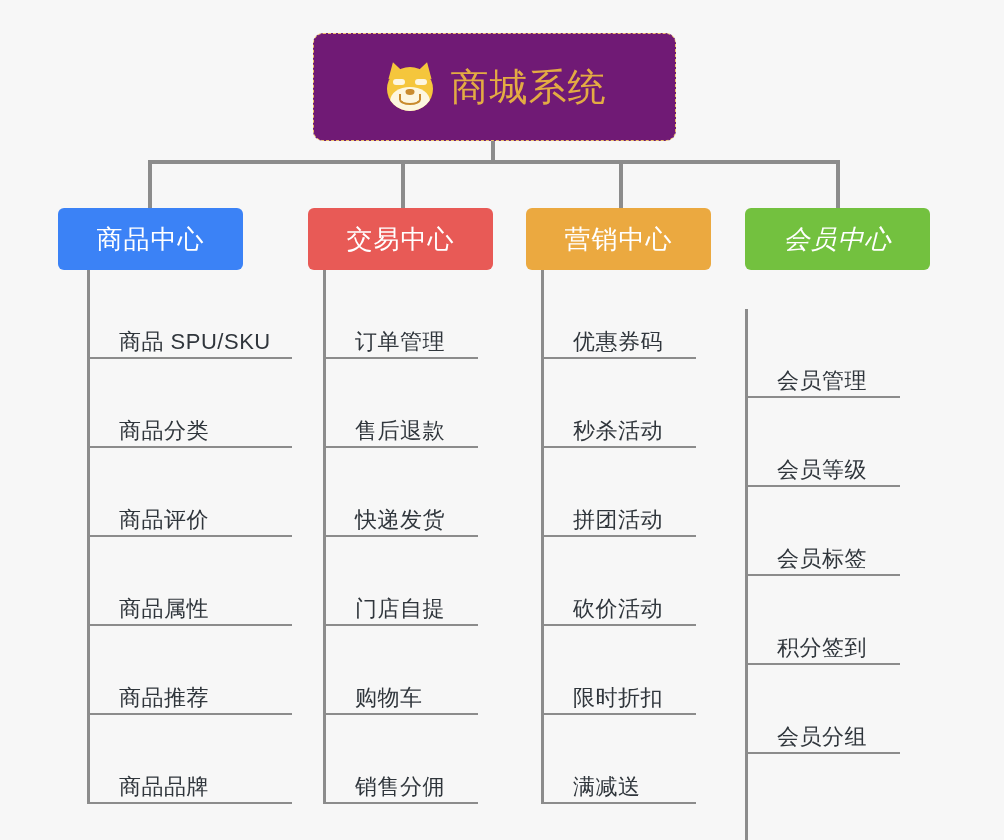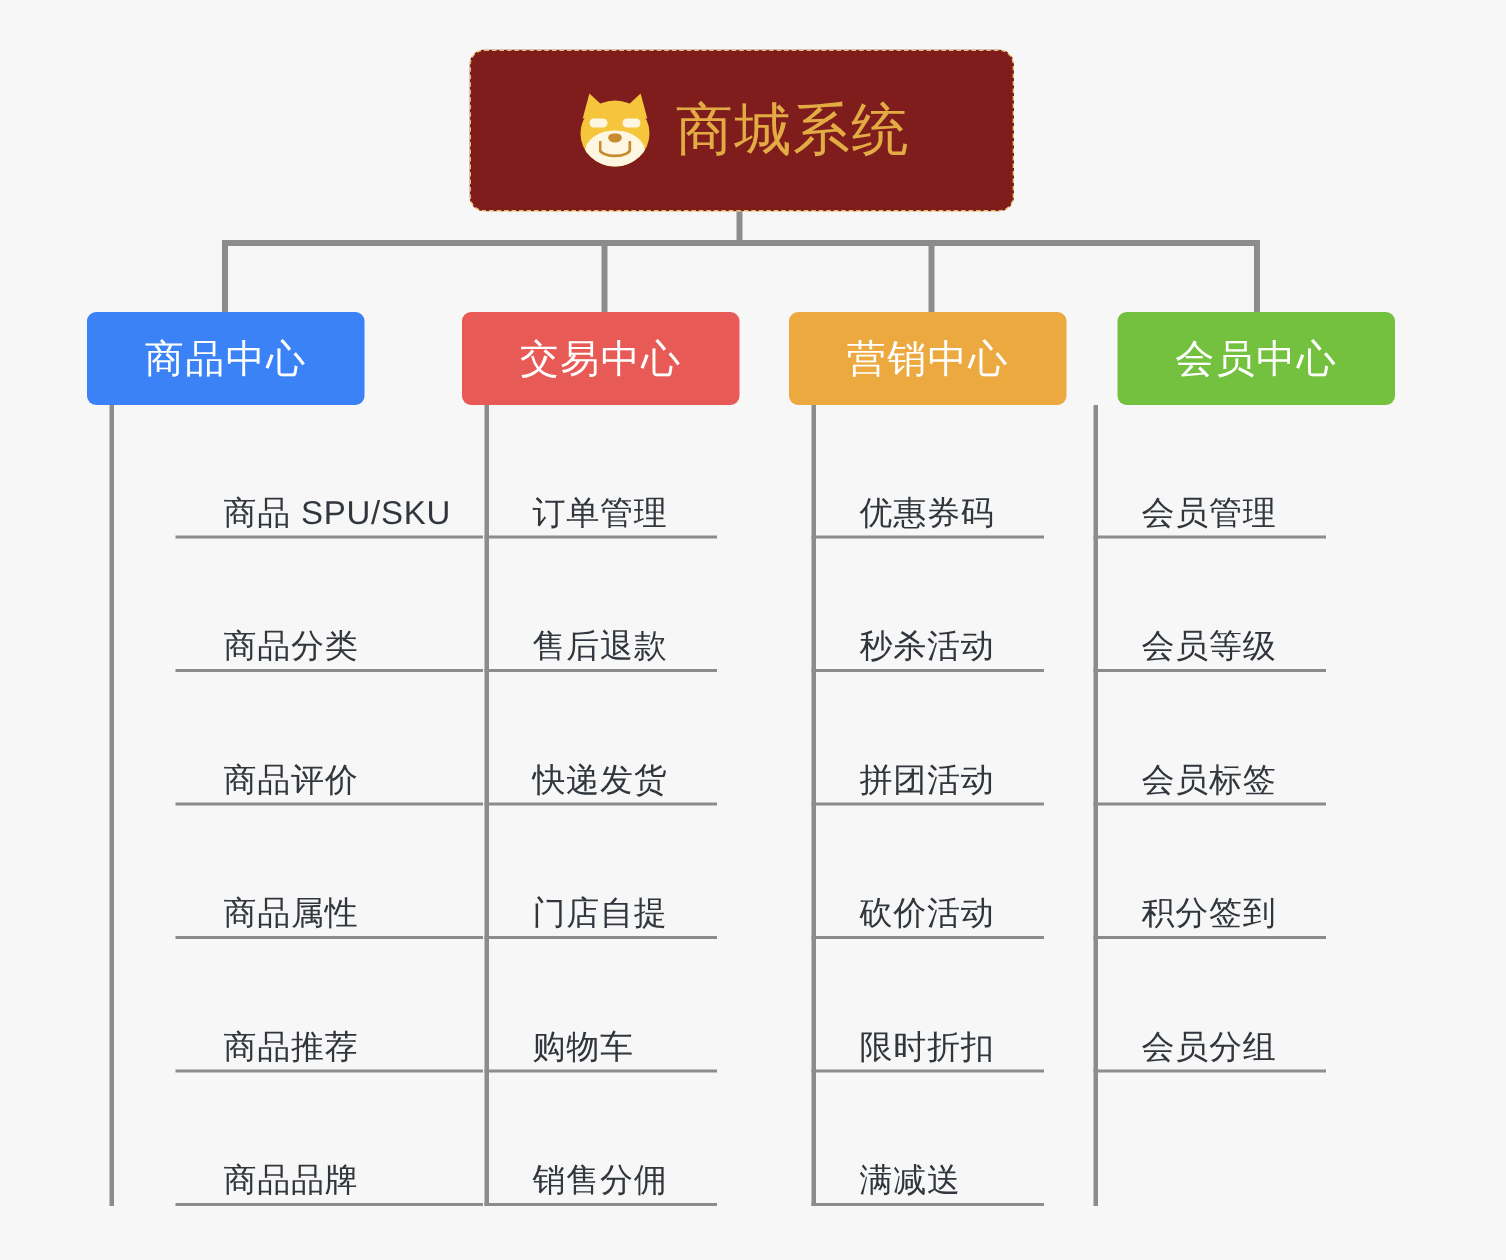--- a/index.html
+++ b/index.html
@@ -20,21 +20,21 @@
   }
 
   
   .root-box {
     position: absolute;
     left: 313px;
     top: 33px;
     width: 363px;
     height: 108px;
     box-sizing: border-box;
-    background: #7f1d1d;
+    background: #701a75;
     border: 1px dashed #edc068;
     border-radius: 10px;
     display: flex;
     align-items: center;
     justify-content: center;
     gap: 14px;
   }
   .root-title {
     font-size: 38px;
     color: #e3ab43;
@@ -206,21 +206,21 @@
   </div>
 
   <div class="conn conn-stem"></div>
   <div class="conn conn-bus"></div>
 
   <div id="branches">
       <div class="conn conn-drop" style="left: 148px; background: rgb(140, 140, 140);"></div>
       <div class="cat-box" style="left: 58px; width: 185px; background: #3b82f6;">
         <div class="cat-label">商品中心</div>
       </div>
-      <div class="column" style="left: 73px; width: 205px; padding-left: 44px;">
+      <div class="column" style="left: 87px; width: 205px;">
         <div class="col-spine" style="height: 534px; background: rgb(140, 140, 140);"></div>
         <div class="item">
           <span class="item-label">商品 SPU/SKU</span>
         </div>
         <div class="item">
           <span class="item-label">商品分类</span>
         </div>
         <div class="item">
           <span class="item-label">商品评价</span>
         </div>
@@ -278,24 +278,24 @@
           <span class="item-label">砍价活动</span>
         </div>
         <div class="item">
           <span class="item-label">限时折扣</span>
         </div>
         <div class="item">
           <span class="item-label">满减送</span>
         </div>
       </div>
       <div class="conn conn-drop" style="left: 836px; background: rgb(140, 140, 140);"></div>
-      <div class="cat-box" style="left: 745px; width: 185px; background: rgb(115, 193, 63);">
+      <div class="cat-box" style="left: 745px; width: 185px; background: rgb(115, 193, 63); font-style: italic;">
         <div class="cat-label">会员中心</div>
       </div>
-      <div class="column" style="left: 729px; width: 155px;">
+      <div class="column" style="left: 745px; width: 155px; margin-top: 39px;">
         <div class="col-spine" style="height: 534px; background: rgb(140, 140, 140);"></div>
         <div class="item">
           <span class="item-label">会员管理</span>
         </div>
         <div class="item">
           <span class="item-label">会员等级</span>
         </div>
         <div class="item">
           <span class="item-label">会员标签</span>
         </div>

